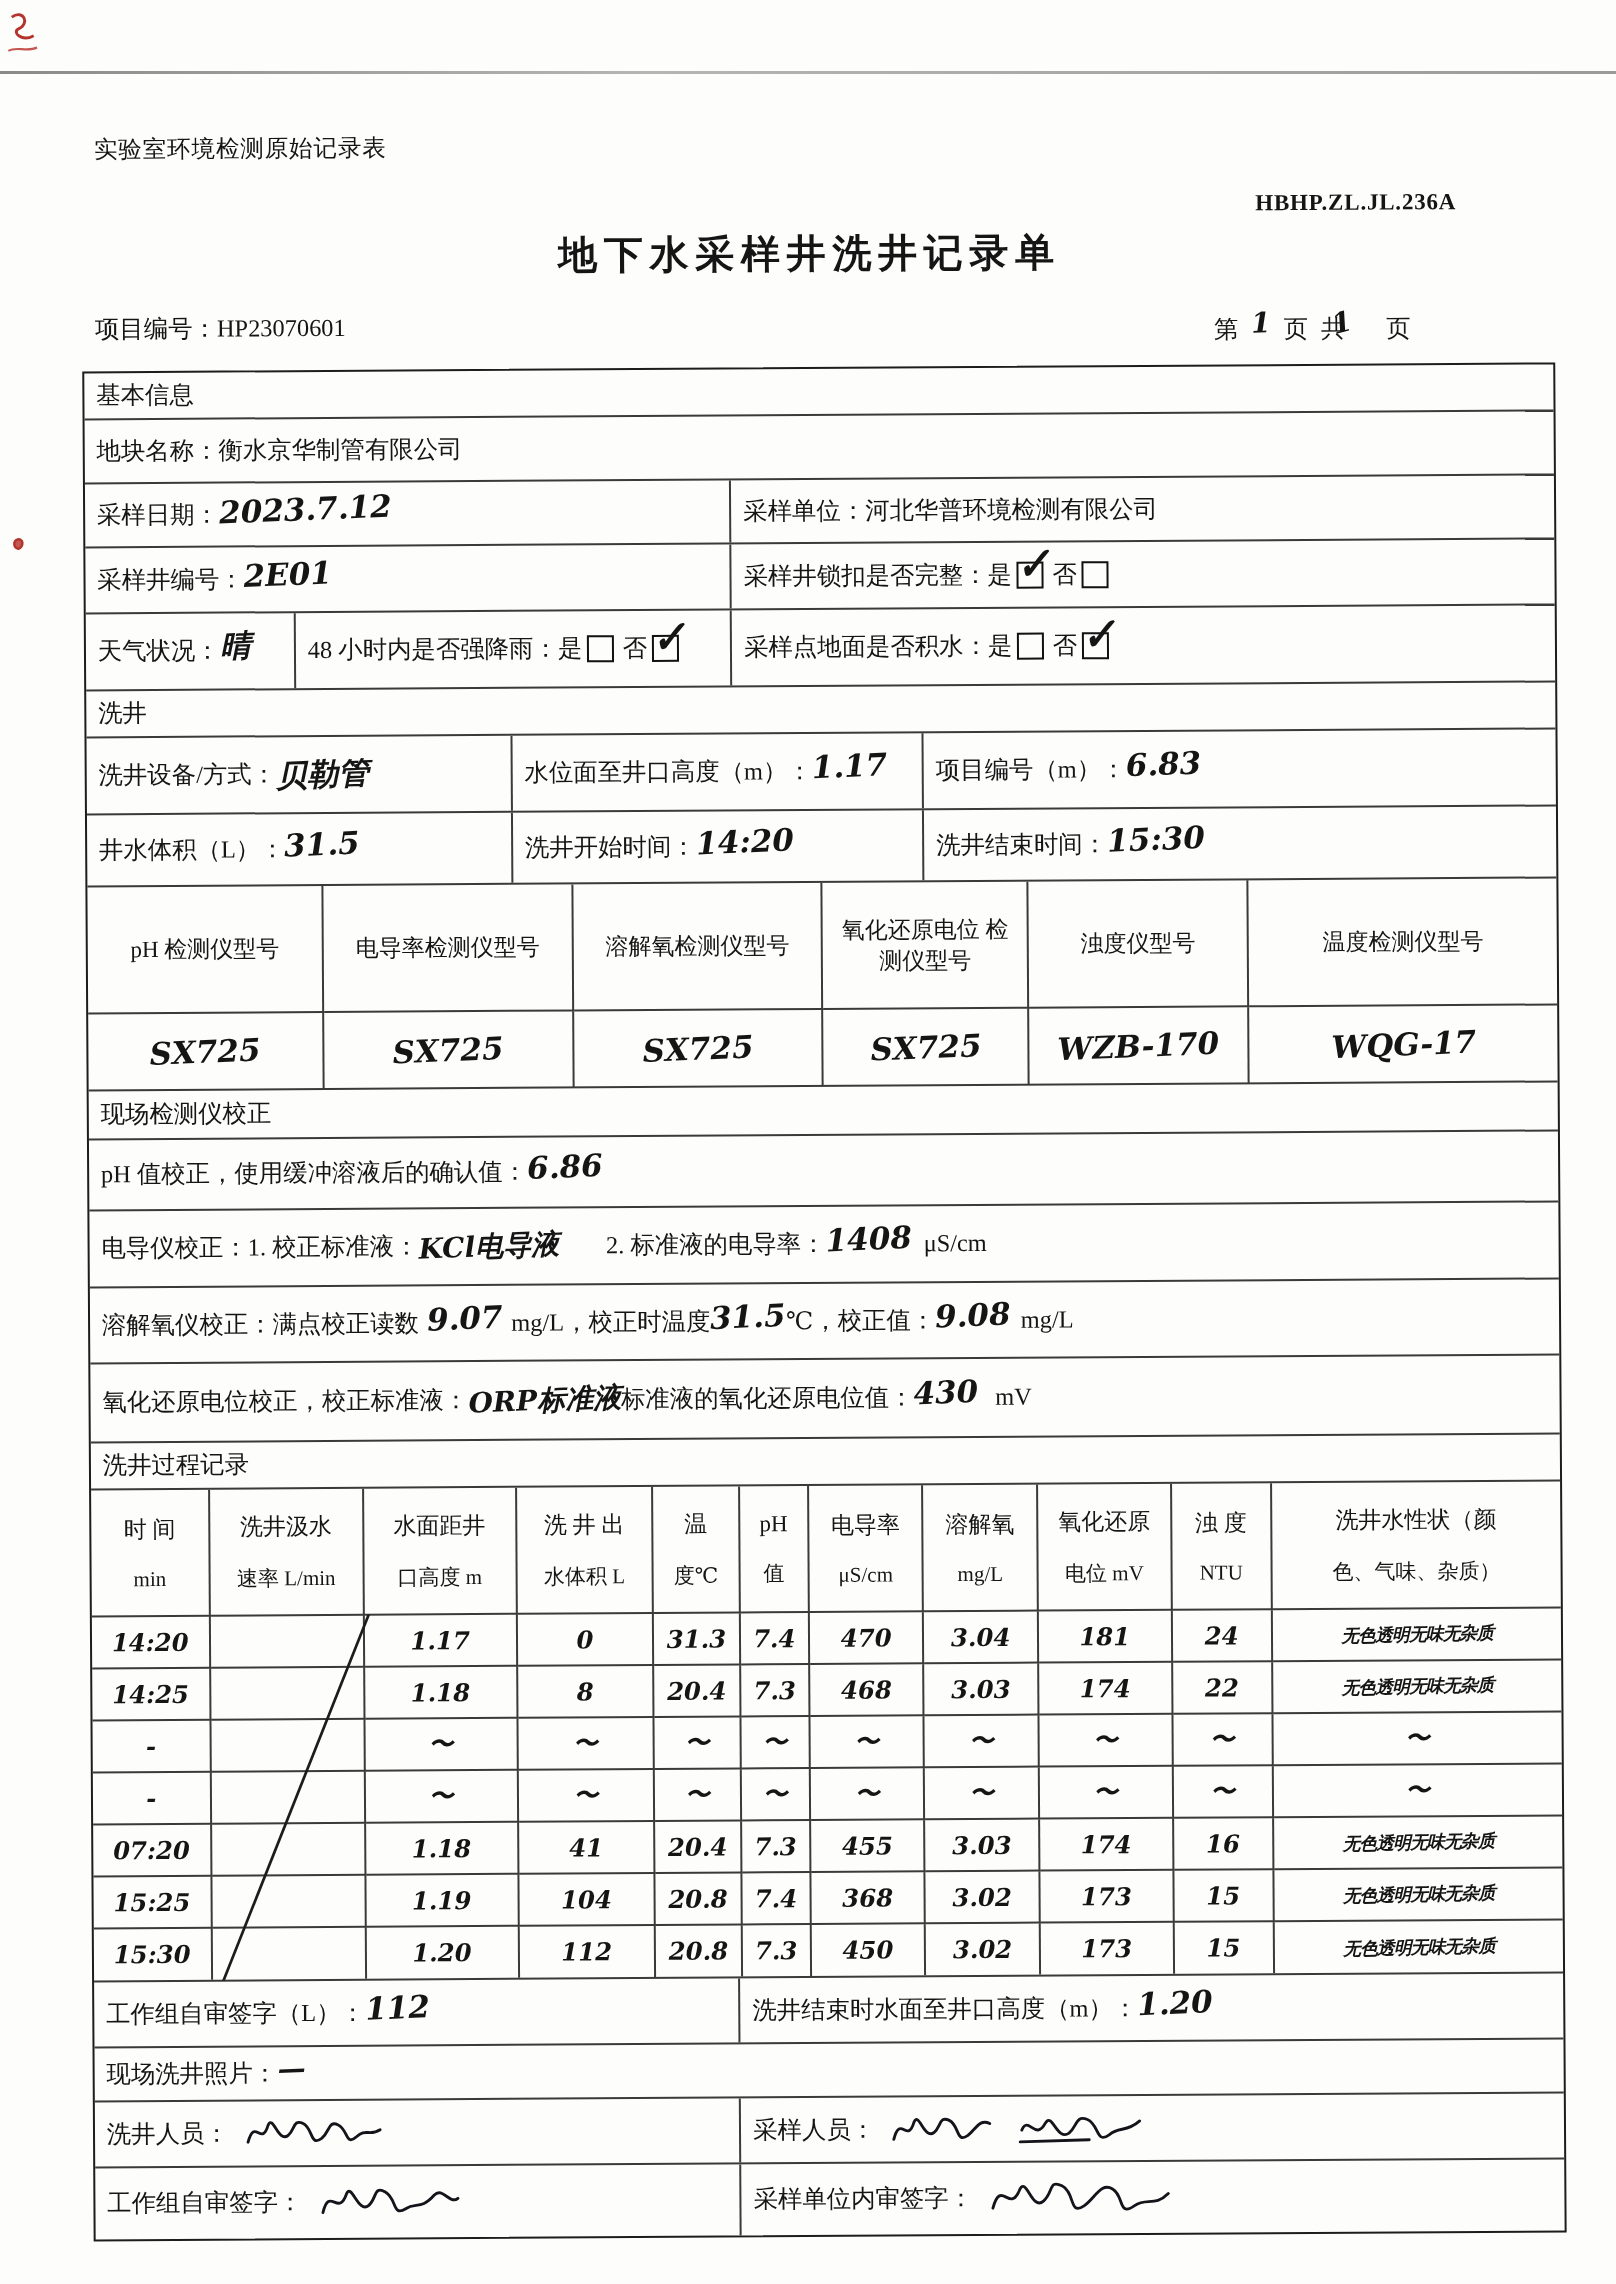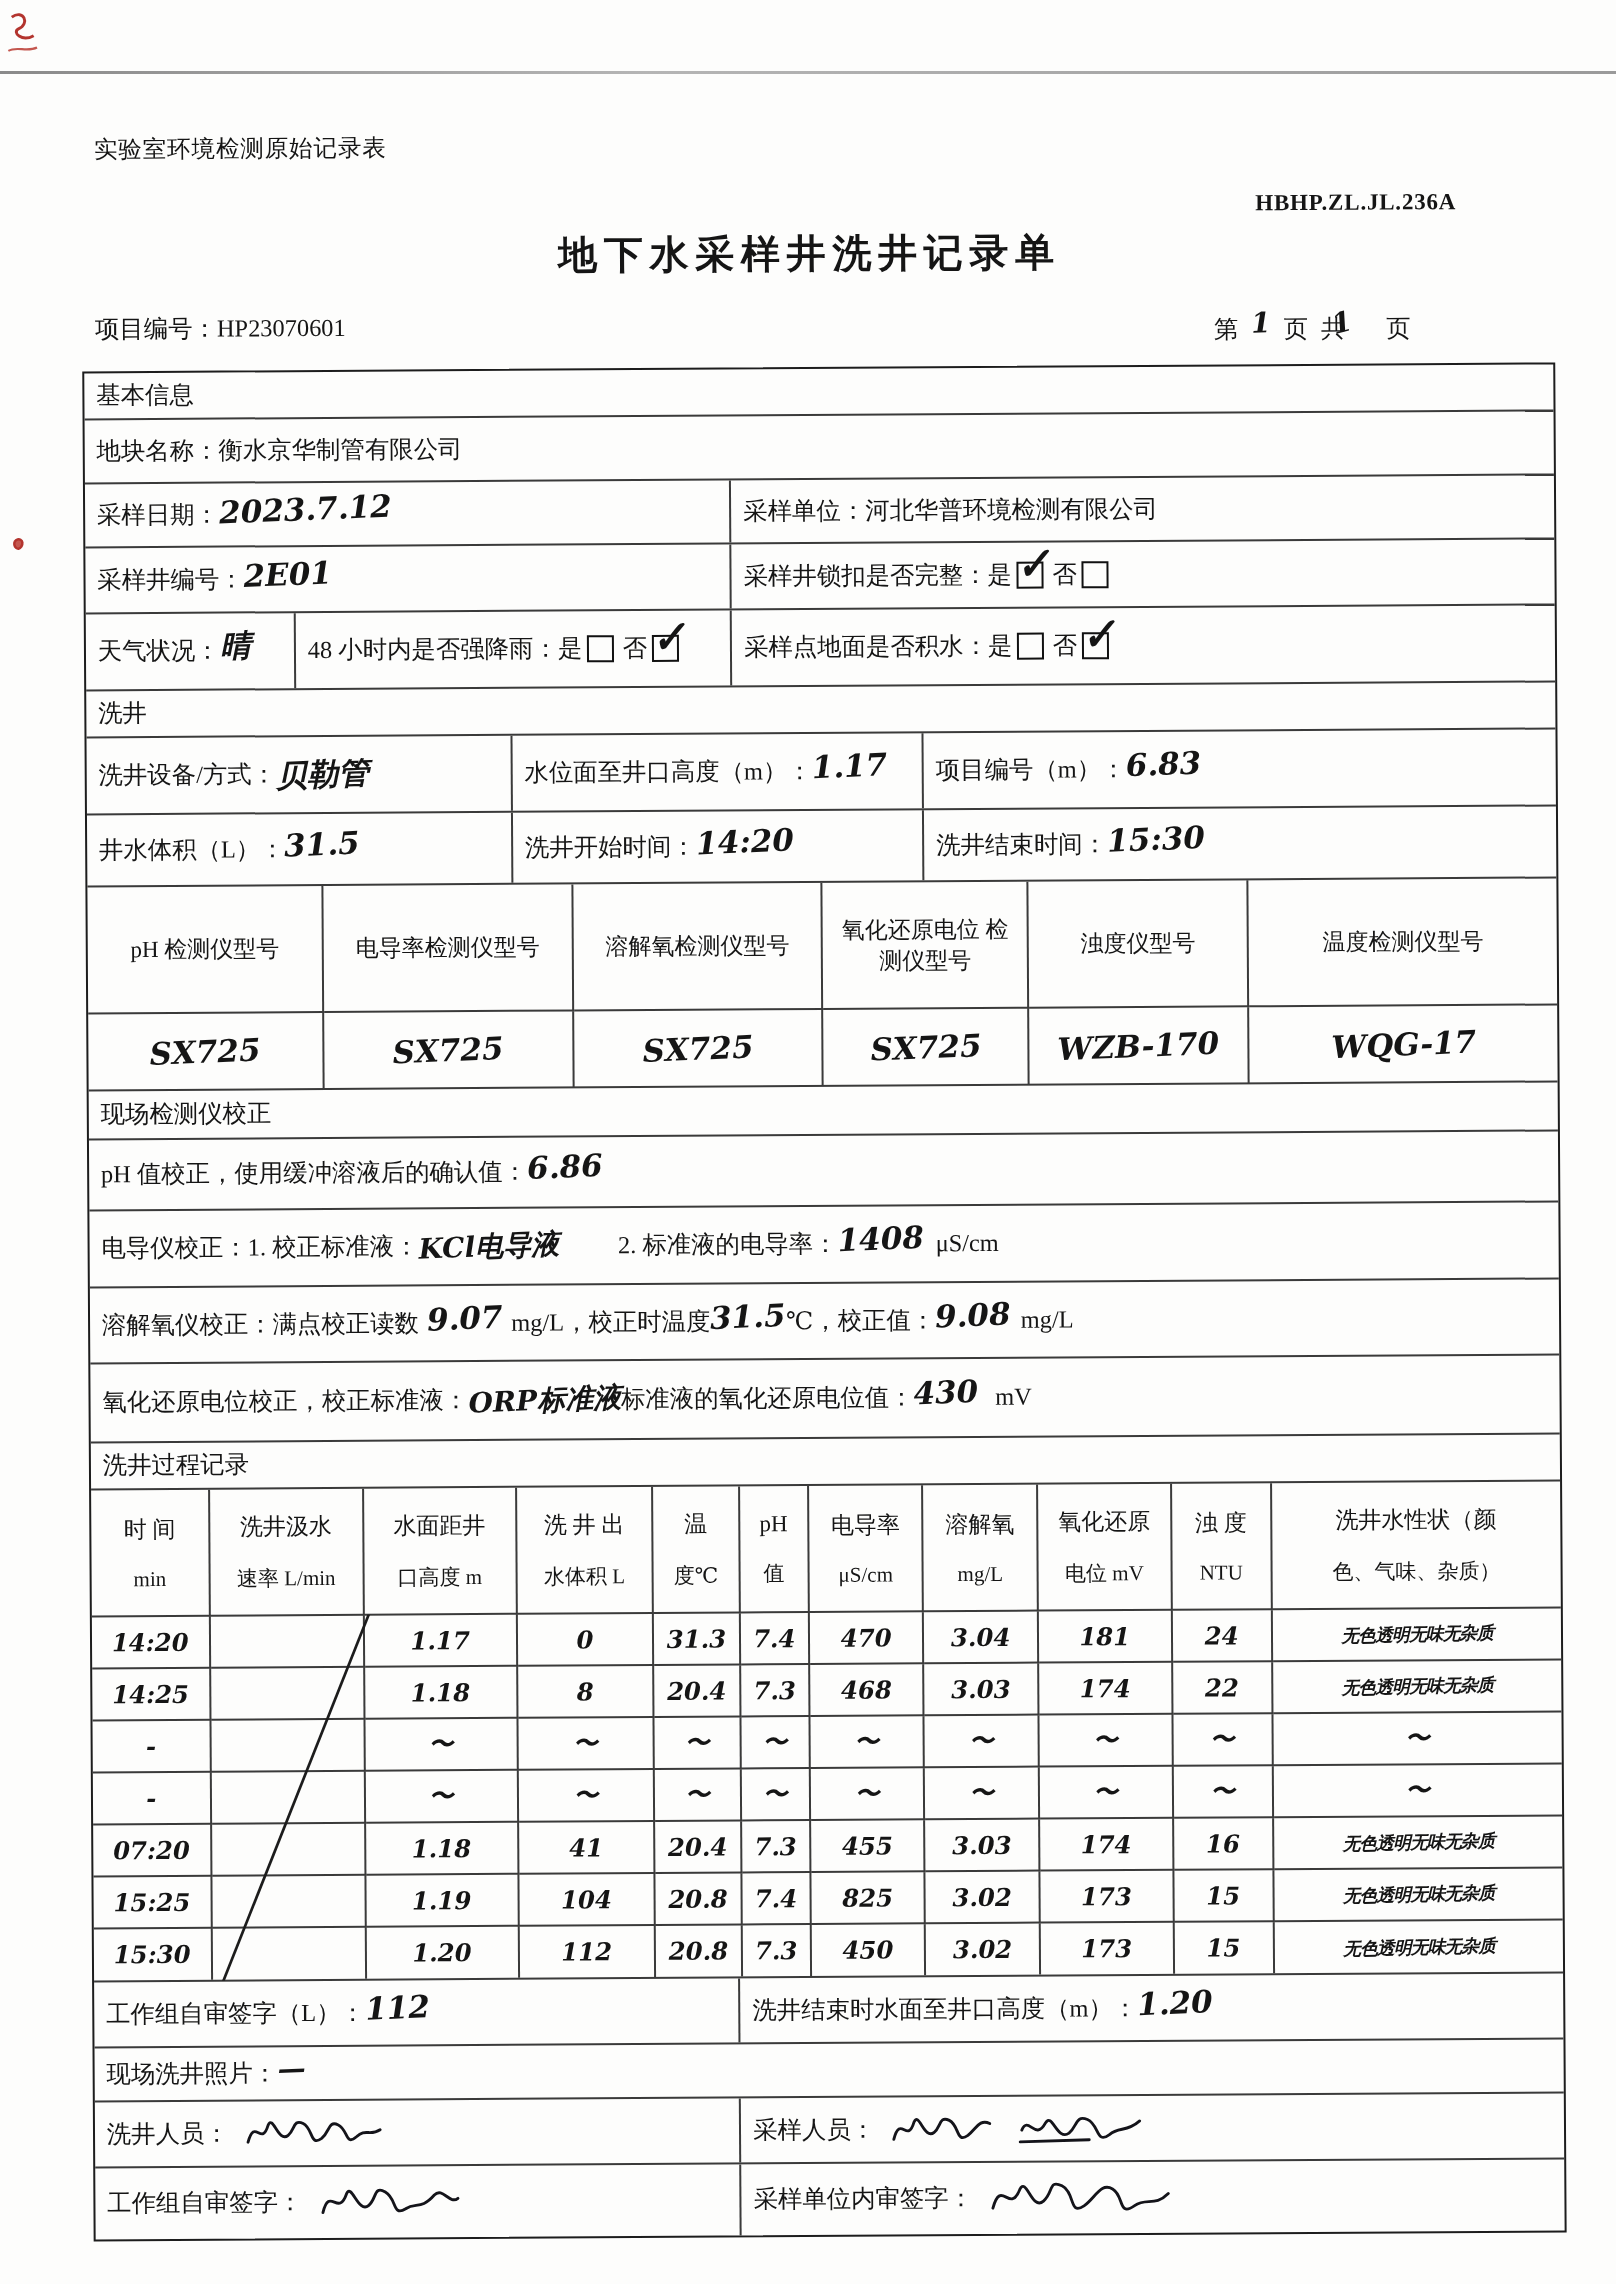--- a/index.html
+++ b/index.html
@@ -233,21 +233,21 @@
         <div class="fcell" style="width:100%;">
           <span>pH 值校正，使用缓冲溶液后的确认值：</span>
           <span class="hw big lift">6.86</span>
         </div>
       </div>
 
       <div class="frow" style="height:77px;">
         <div class="fcell" style="width:100%;">
           <span>电导仪校正：1. 校正标准液：</span>
           <span class="hw">KCl电导液</span>
-          <span style="margin-left:59px;">2. 标准液的电导率：</span>
+          <span style="margin-left:47px;">2. 标准液的电导率：</span>
           <span class="hw big lift">1408</span>
           <span style="margin-left:11.8px;">μS/cm</span>
         </div>
       </div>
 
       <div class="frow" style="height:76px;">
         <div class="fcell" style="width:100%;">
           <span>溶解氧仪校正：满点校正读数</span>
           <span class="hw big lift" style="margin:0 8.4px;">9.07</span>
           <span>mg/L，</span>
@@ -404,21 +404,21 @@
                   <td>16</td>
                   <td class="trait">无色透明无味无杂质</td>
                 </tr>
                 <tr>
                   <td>15:25</td>
                   <td></td>
                   <td>1.19</td>
                   <td>104</td>
                   <td>20.8</td>
                   <td>7.4</td>
-                  <td>825</td>
+                  <td>368</td>
                   <td>3.02</td>
                   <td>173</td>
                   <td>15</td>
                   <td class="trait">无色透明无味无杂质</td>
                 </tr>
                 <tr>
                   <td>15:30</td>
                   <td></td>
                   <td>1.20</td>
                   <td>112</td>

